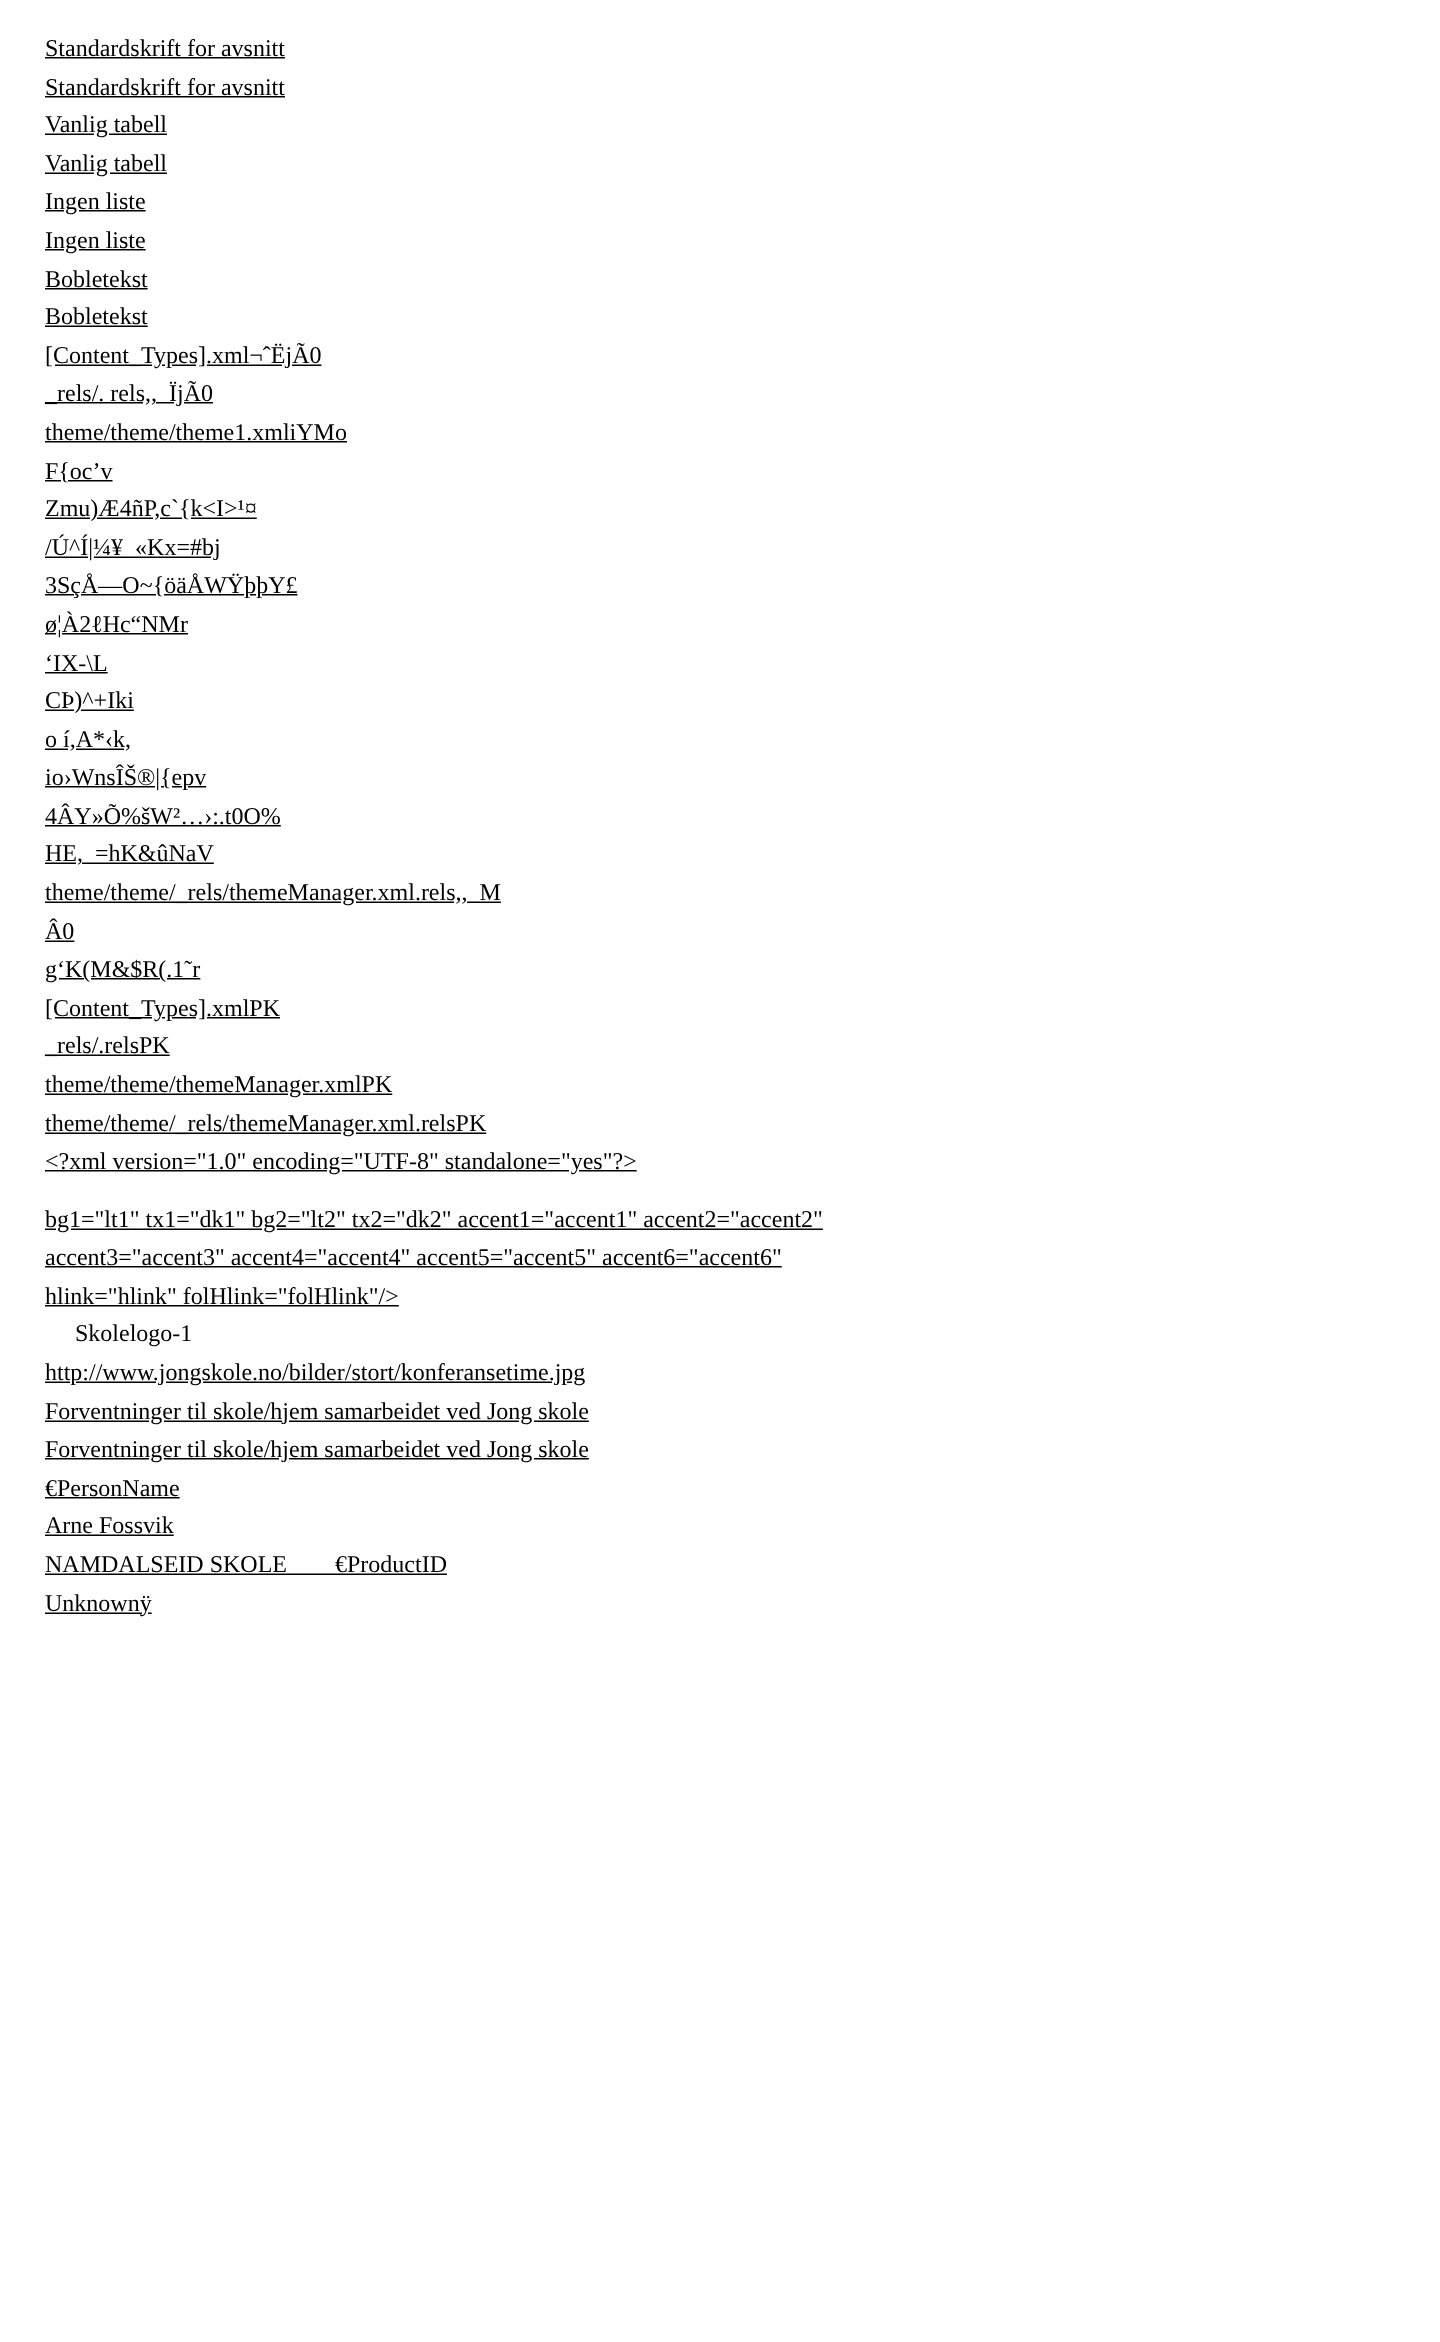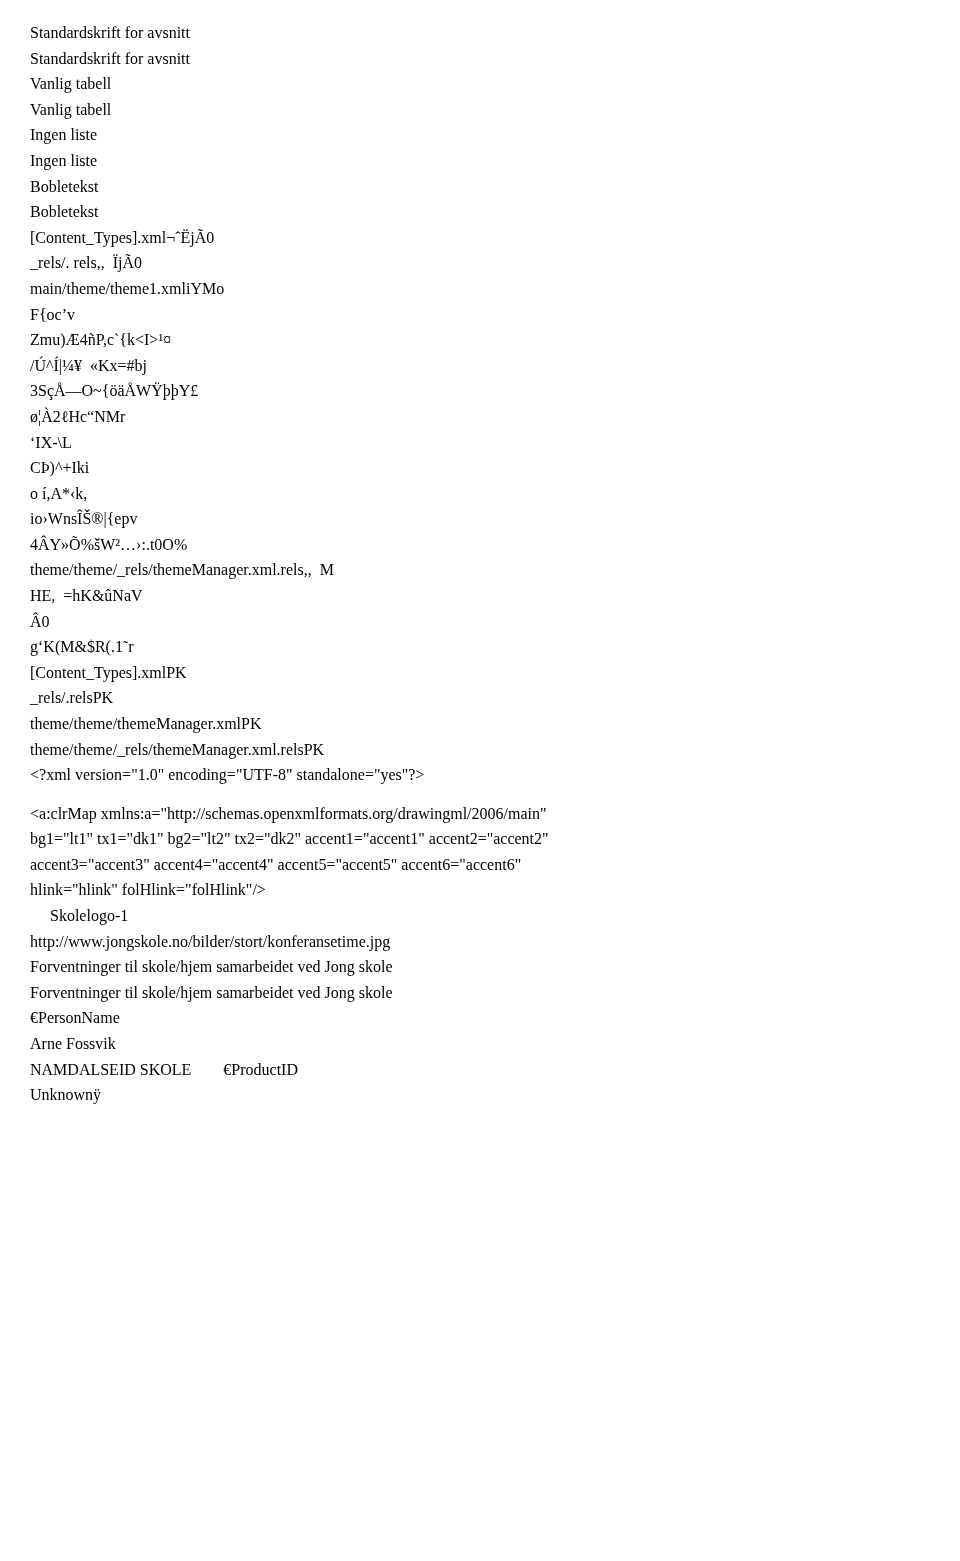--- a/index.html
+++ b/index.html
@@ -16,20 +16,21 @@
       width: 960px;
       min-height: 1561px;
     }
     .content-block {
       line-height: 1.6;
     }
     .line {
       display: block;
       white-space: pre-wrap;
       word-break: break-word;
+      text-decoration: underline;
     }
     .indent {
       display: block;
       padding-left: 20px;
       white-space: pre-wrap;
       word-break: break-word;
       line-height: 1.6;
     }
     .blank {
       display: block;
@@ -43,42 +44,41 @@
   <span class="line">Standardskrift for avsnitt</span>
   <span class="line">Standardskrift for avsnitt</span>
   <span class="line">Vanlig tabell</span>
   <span class="line">Vanlig tabell</span>
   <span class="line">Ingen liste</span>
   <span class="line">Ingen liste</span>
   <span class="line">Bobletekst</span>
   <span class="line">Bobletekst</span>
   <span class="line">[Content_Types].xml¬ˆËjÃ0</span>
   <span class="line">_rels/.&nbsp;rels,,&nbsp;&nbsp;ÏjÃ0</span>
-  <span class="line">main/theme/theme1.xmliYMo</span>
+  <span class="line">theme/theme/theme1.xmliYMo</span>
   <span class="line">F{oc’v</span>
   <span class="line">Zmu)Æ4ñP,c`{k&lt;I&gt;¹¤</span>
   <span class="line">/Ú^Í|¼¥&nbsp;&nbsp;«Kx=#bj</span>
   <span class="line">3SçÅ—O~{öäÅWŸþþY£</span>
   <span class="line">ø¦À2ℓHc“NMr</span>
   <span class="line">‘IX-\L</span>
   <span class="line">CÞ)^+Iki</span>
   <span class="line">o í,A*‹k,</span>
   <span class="line">io›WnsÎŠ®|{epv</span>
   <span class="line">4ÂY»Õ%šW²…›:.t0O%</span>
+  <span class="line">HE,&nbsp;&nbsp;=hK&amp;ûNaV</span>
   <span class="line">theme/theme/_rels/themeManager.xml.rels,,&nbsp;&nbsp;M</span>
-  <span class="line">HE,&nbsp;&nbsp;=hK&amp;ûNaV</span>
   <span class="line">Â0</span>
   <span class="line">g‘K(M&amp;$R(.1˜r</span>
   <span class="line">[Content_Types].xmlPK</span>
   <span class="line">_rels/.relsPK</span>
   <span class="line">theme/theme/themeManager.xmlPK</span>
   <span class="line">theme/theme/_rels/themeManager.xml.relsPK</span>
   <span class="line">&lt;?xml version="1.0" encoding="UTF-8" standalone="yes"?&gt;</span>
   <span class="blank"></span>
-  <span class="line">&lt;a:clrMap xmlns:a="http://schemas.openxmlformats.org/drawingml/2006/main"</span>
   <span class="line">bg1="lt1" tx1="dk1" bg2="lt2" tx2="dk2" accent1="accent1" accent2="accent2"</span>
   <span class="line">accent3="accent3" accent4="accent4" accent5="accent5" accent6="accent6"</span>
   <span class="line">hlink="hlink" folHlink="folHlink"/&gt;</span>
   <span class="indent">Skolelogo-1</span>
   <span class="line">http://www.jongskole.no/bilder/stort/konferansetime.jpg</span>
   <span class="line">Forventninger til skole/hjem samarbeidet ved Jong skole</span>
   <span class="line">Forventninger til skole/hjem samarbeidet ved Jong skole</span>
   <span class="line">€PersonName</span>
   <span class="line">Arne Fossvik</span>
   <span class="line">NAMDALSEID SKOLE&nbsp;&nbsp;&nbsp;&nbsp;&nbsp;&nbsp;&nbsp;&nbsp;€ProductID</span>

